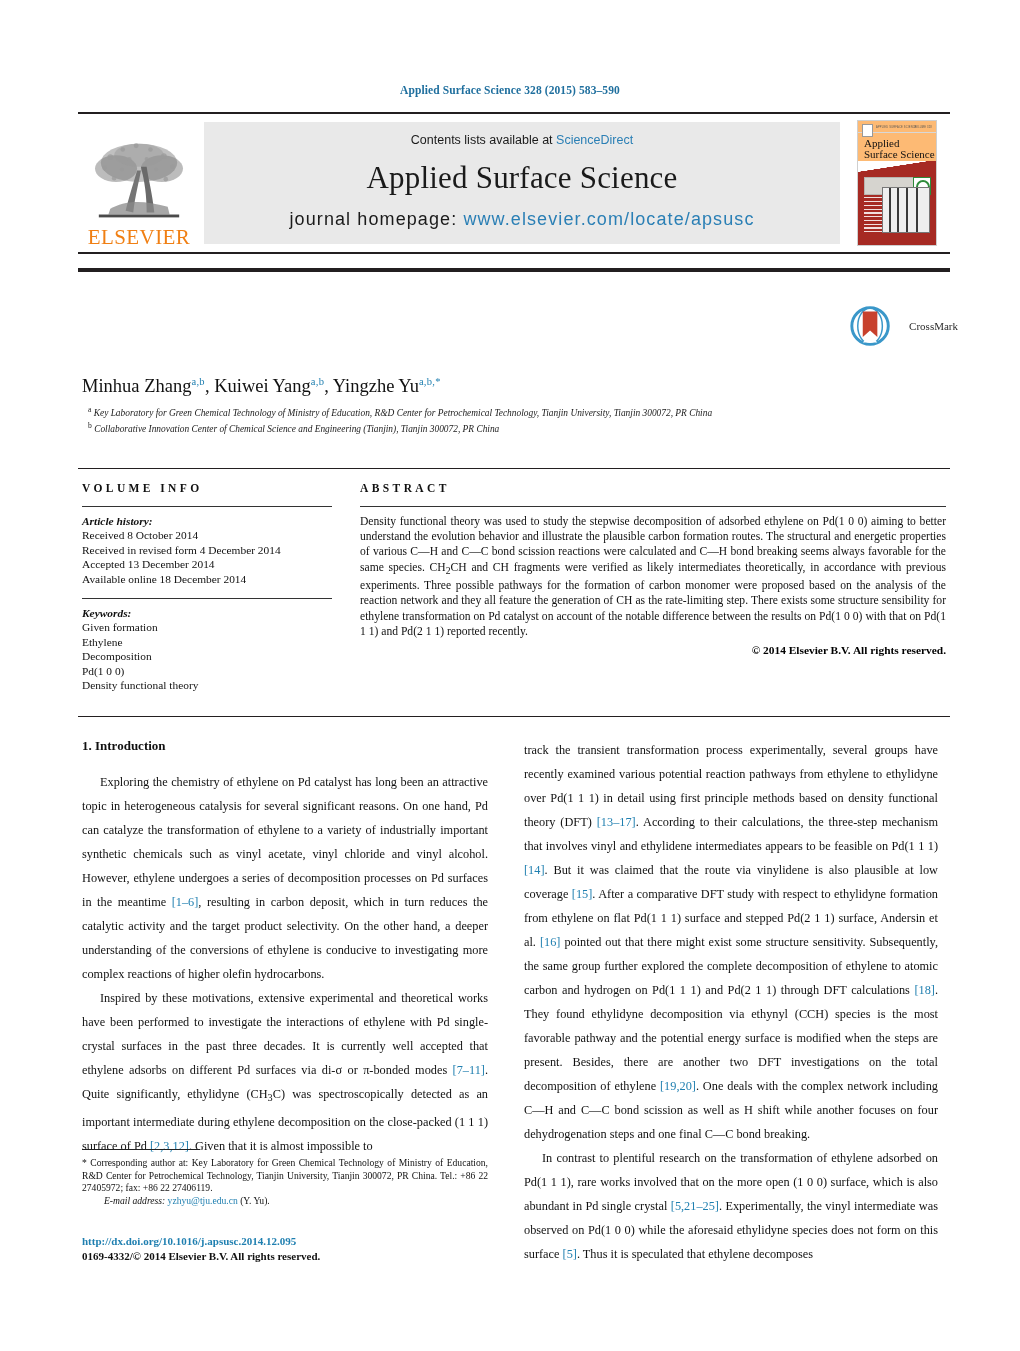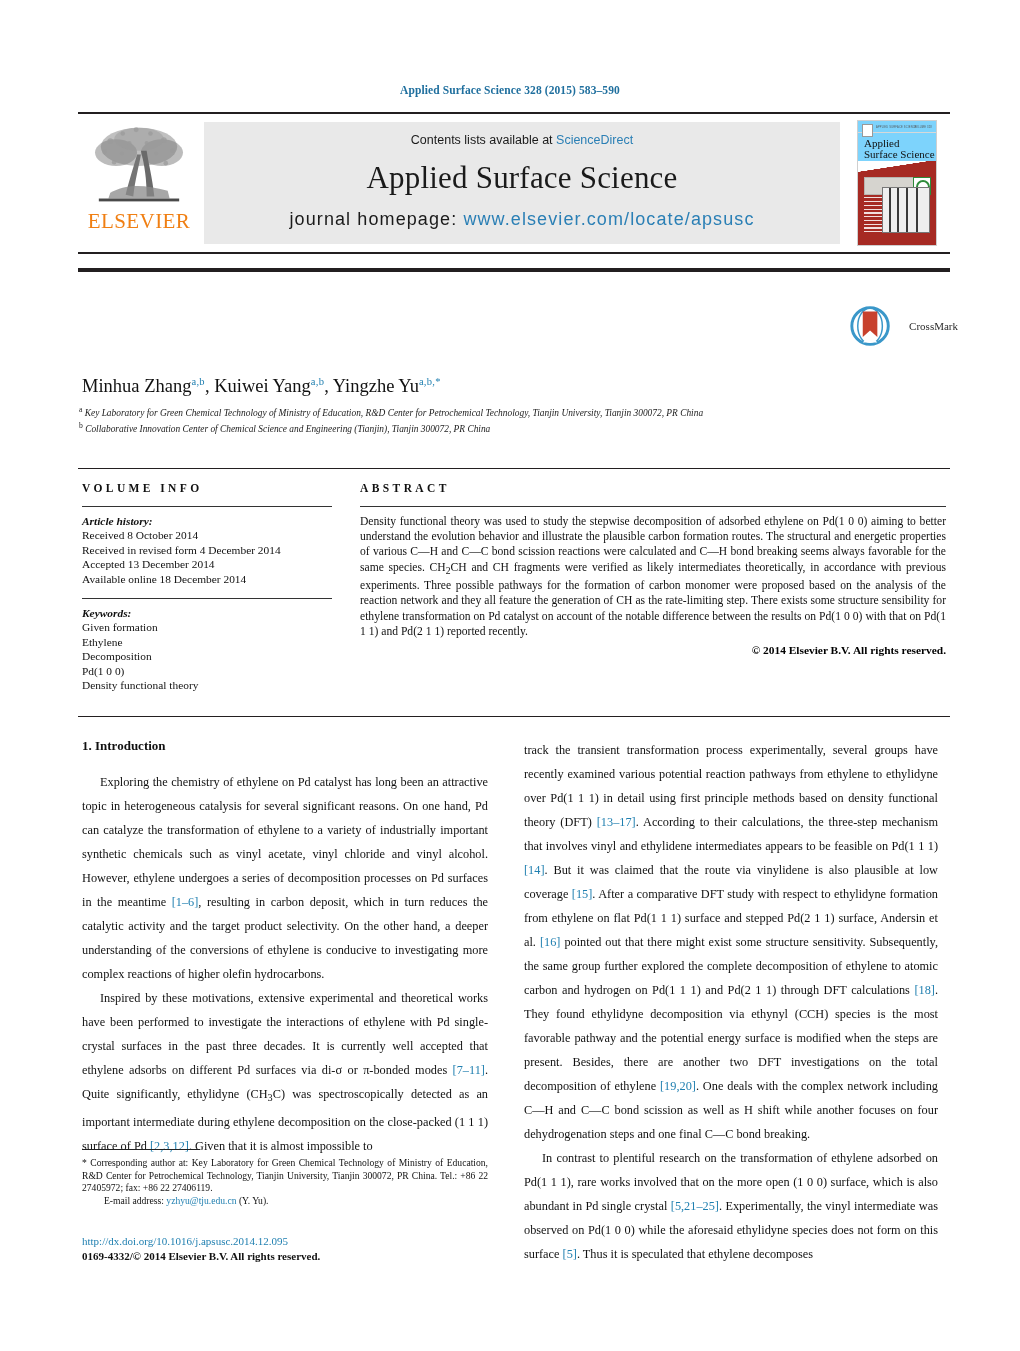--- a/index.html
+++ b/index.html
@@ -51,21 +51,21 @@
     display: flex;
     align-items: stretch;
   }
   .elsevier-block {
     width: 122px;
     flex: 0 0 122px;
     display: flex;
     flex-direction: column;
     align-items: center;
     justify-content: flex-start;
-    padding-top: 8px;
+    padding-top: 24px;
     box-sizing: border-box;
   }
   .elsevier-tree {
     width: 96px;
     height: 88px;
   }
   .elsevier-word {
     font-family: "Liberation Serif", serif;
     font-size: 21px;
     letter-spacing: 0.4px;
@@ -110,21 +110,21 @@
   .cover-block {
     width: 106px;
     flex: 0 0 106px;
     display: flex;
     align-items: center;
     justify-content: center;
   }
   .cover {
     width: 80px;
     height: 126px;
-    background: #7dd3fc;
+    background: #fdba74;
     border: 1px solid #cfcfcf;
     position: relative;
     overflow: hidden;
     box-sizing: border-box;
   }
   .cover .cv-top {
     position: absolute;
     left: 0; top: 0; right: 0;
     height: 11px;
     border-bottom: 0.6px solid #d8d8d8;
@@ -271,21 +271,21 @@
     color: #111;
   }
   .authors sup {
     font-size: 10.5px;
     color: #1f7fb0;
     vertical-align: super;
     letter-spacing: .3px;
   }
   .affil {
     position: absolute;
-    left: 79px;
+    left: 88px;
     top: 388px;
     width: 790px;
     font-size: 9.4px;
     line-height: 12.6px;
     font-style: italic;
     color: #1a1a1a;
   }
   .affil .mark {
     font-style: normal;
     font-size: 7.6px;
@@ -398,24 +398,26 @@
     border-top: 1.1px solid #222;
     margin-bottom: 7px;
   }
   .footnote {
     font-size: 9.6px;
     line-height: 12.6px;
     text-align: justify;
     color: #111;
   }
   .footnote .email-lbl {
+    font-style: italic;
   }
   .footnote a, .doi-link {
     color: #1f7fb0;
     text-decoration: none;
+    font-weight: bold;
   }
   .imprint {
     position: absolute;
     left: 82px;
     top: 1218px;
     width: 420px;
     font-size: 11px;
     line-height: 15px;
   }
   .doi-link { display: block; }

